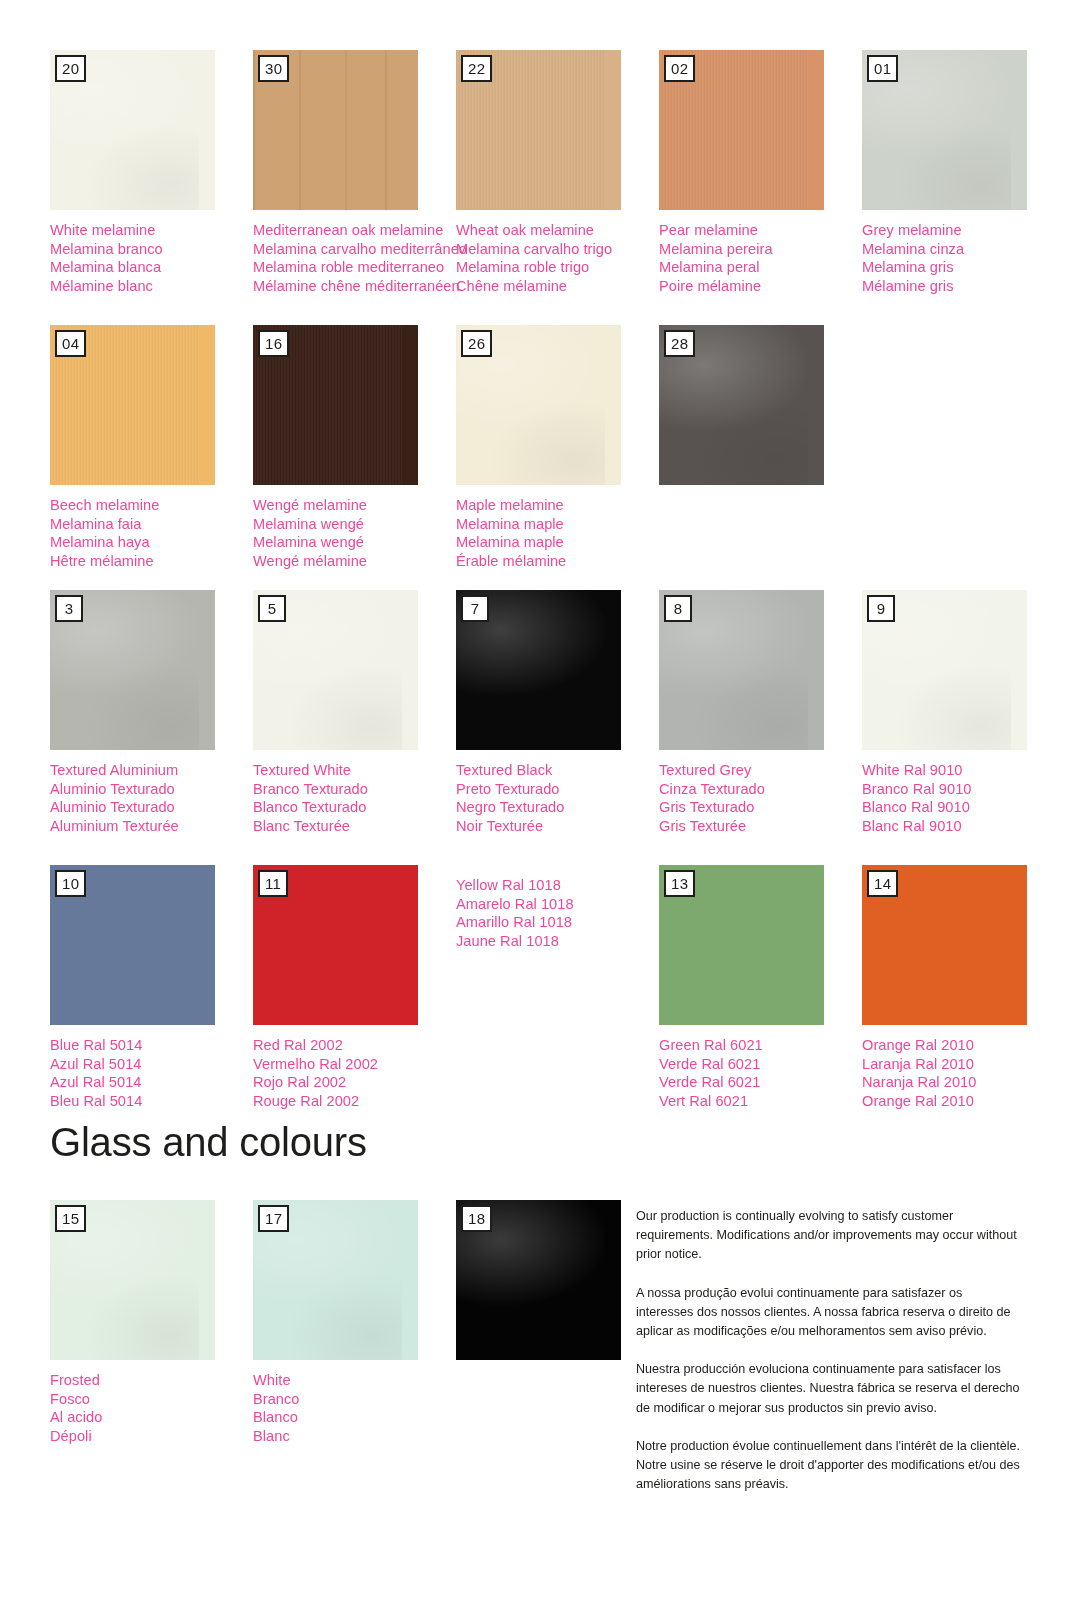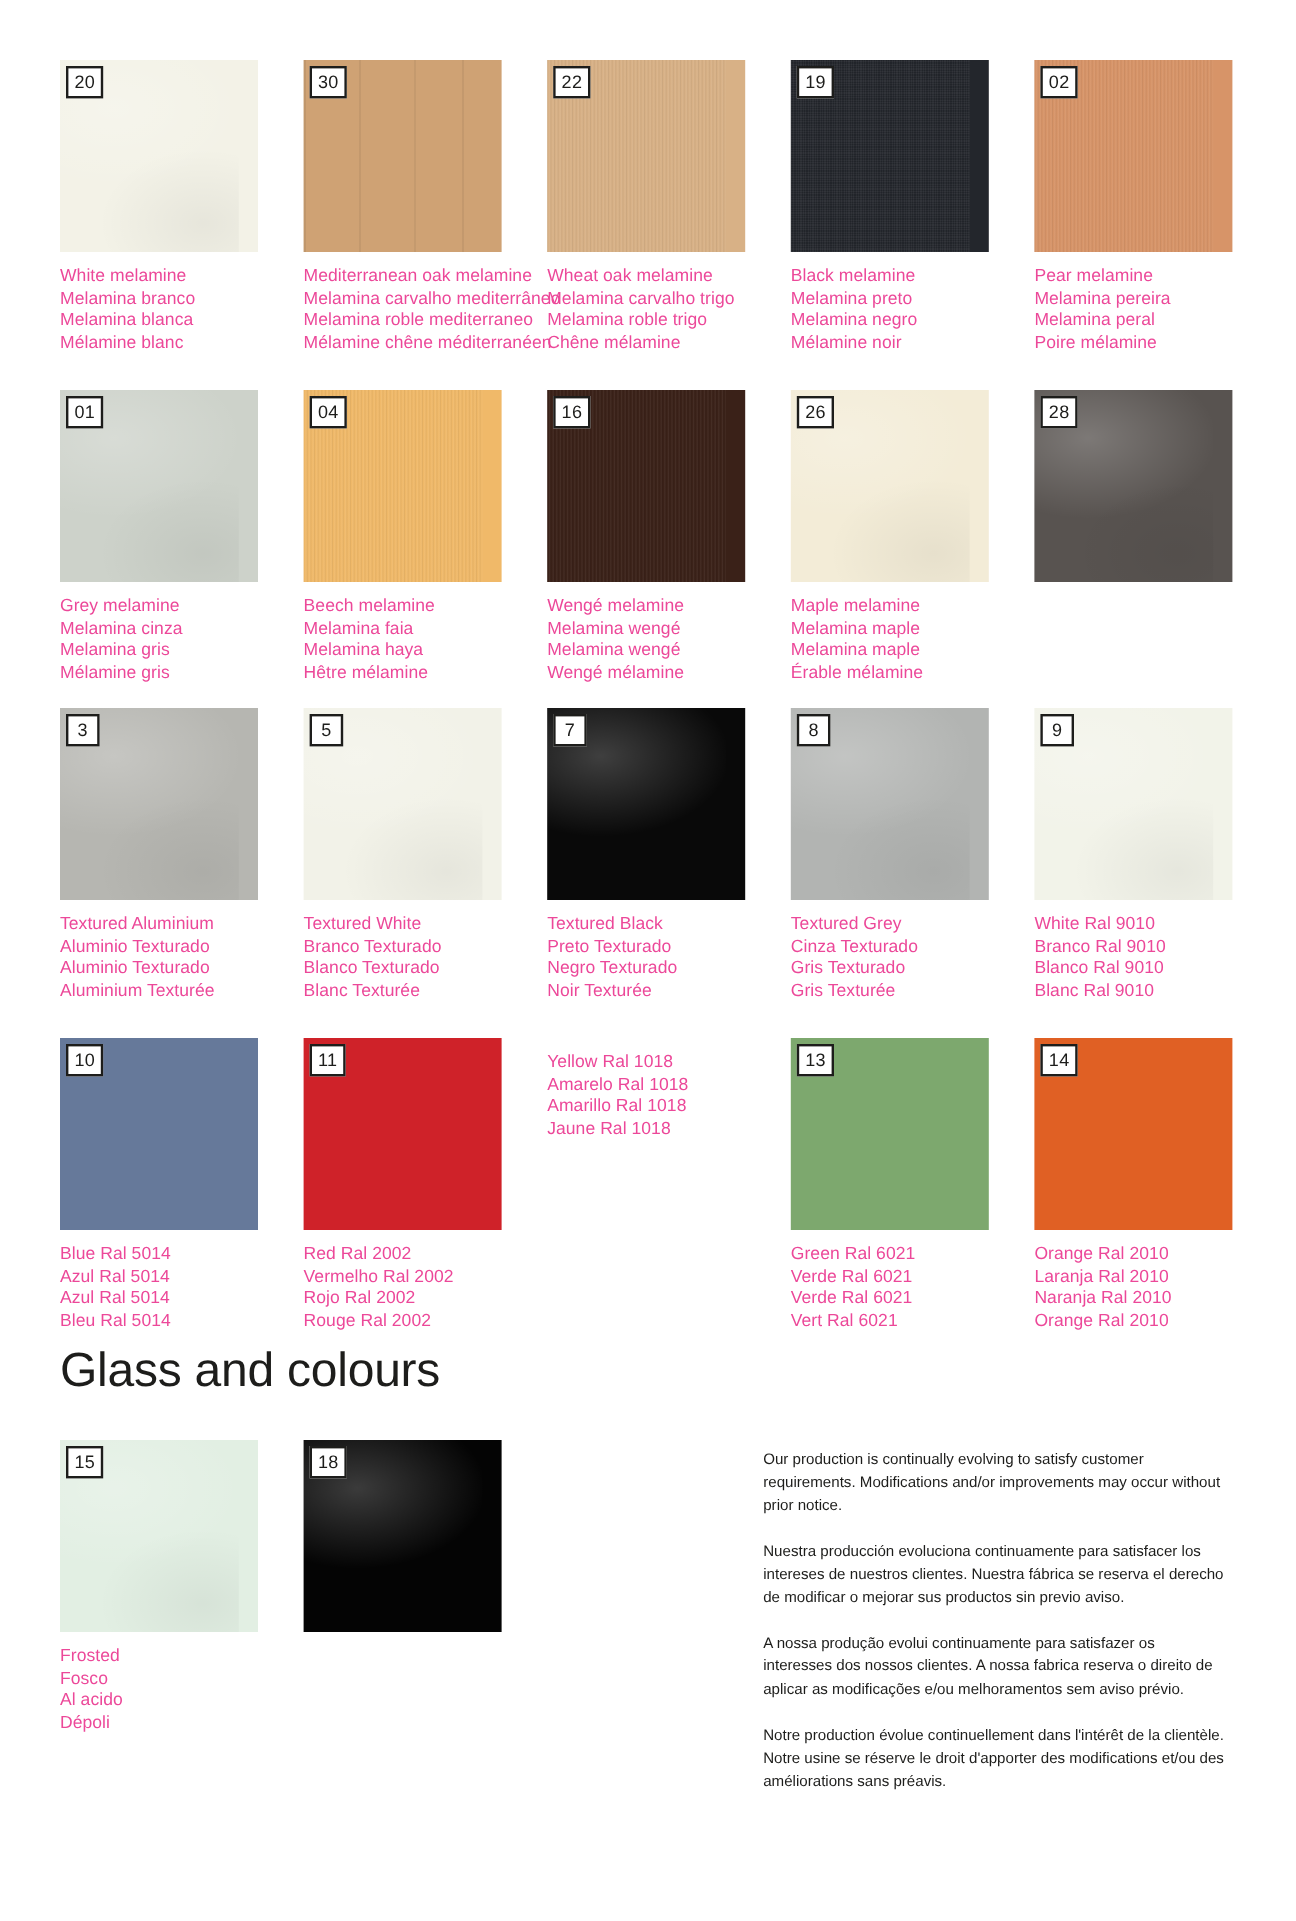--- a/index.html
+++ b/index.html
@@ -201,33 +201,20 @@
         </div>
         <div class="names">
           <div>Wheat oak melamine</div>
           <div>Melamina carvalho trigo</div>
           <div>Melamina roble trigo</div>
           <div>Chêne mélamine</div>
         </div>
       </div>
       <div class="cell">
         <div class="swatch-wrap">
-          <div class="swatch" style="background: rgb(35, 38, 44);"></div>
-          <div class="tex-noise"></div>
-          <div class="badge">19</div>
-        </div>
-        <div class="names">
-          <div>Black melamine</div>
-          <div>Melamina preto</div>
-          <div>Melamina negro</div>
-          <div>Mélamine noir</div>
-        </div>
-      </div>
-      <div class="cell">
-        <div class="swatch-wrap">
           <div class="swatch" style="background: rgb(215, 148, 104);"></div>
           <div class="tex-vgrain fine"></div>
           <div class="badge">02</div>
         </div>
         <div class="names">
           <div>Pear melamine</div>
           <div>Melamina pereira</div>
           <div>Melamina peral</div>
           <div>Poire mélamine</div>
         </div>
@@ -428,27 +415,40 @@
         </div>
         <div class="names">
           <div>Frosted</div>
           <div>Fosco</div>
           <div>Al acido</div>
           <div>Dépoli</div>
         </div>
       </div>
       <div class="cell">
         <div class="swatch-wrap">
+          <div class="swatch" style="background: rgb(207, 232, 224);"></div>
+          <div class="tex-soft"></div>
+          <div class="badge">17</div>
+        </div>
+        <div class="names">
+          <div>White</div>
+          <div>Branco</div>
+          <div>Blanco</div>
+          <div>Blanc</div>
+        </div>
+      </div>
+      <div class="cell">
+        <div class="swatch-wrap">
           <div class="swatch" style="background: rgb(4, 4, 4);"></div>
           <div class="tex-soft"></div>
           <div class="badge">18</div>
         </div>
       </div>
     </div>
 
   <div class="disclaimer">
     <p>Our production is continually evolving to satisfy customer requirements. Modifications and/or improvements may occur without prior notice.</p>
+    <p>A nossa produção evolui continuamente para satisfazer os interesses dos nossos clientes. A nossa fabrica reserva o direito de aplicar as modificações e/ou melhoramentos sem aviso prévio.</p>
     <p>Nuestra producción evoluciona continuamente para satisfacer los intereses de nuestros clientes. Nuestra fábrica se reserva el derecho de modificar o mejorar sus productos sin previo aviso.</p>
-    <p>A nossa produção evolui continuamente para satisfazer os interesses dos nossos clientes. A nossa fabrica reserva o direito de aplicar as modificações e/ou melhoramentos sem aviso prévio.</p>
     <p>Notre production évolue continuellement dans l'intérêt de la clientèle. Notre usine se réserve le droit d'apporter des modifications et/ou des améliorations sans préavis.</p>
   </div>
 
 </div>
 
 </body></html>

